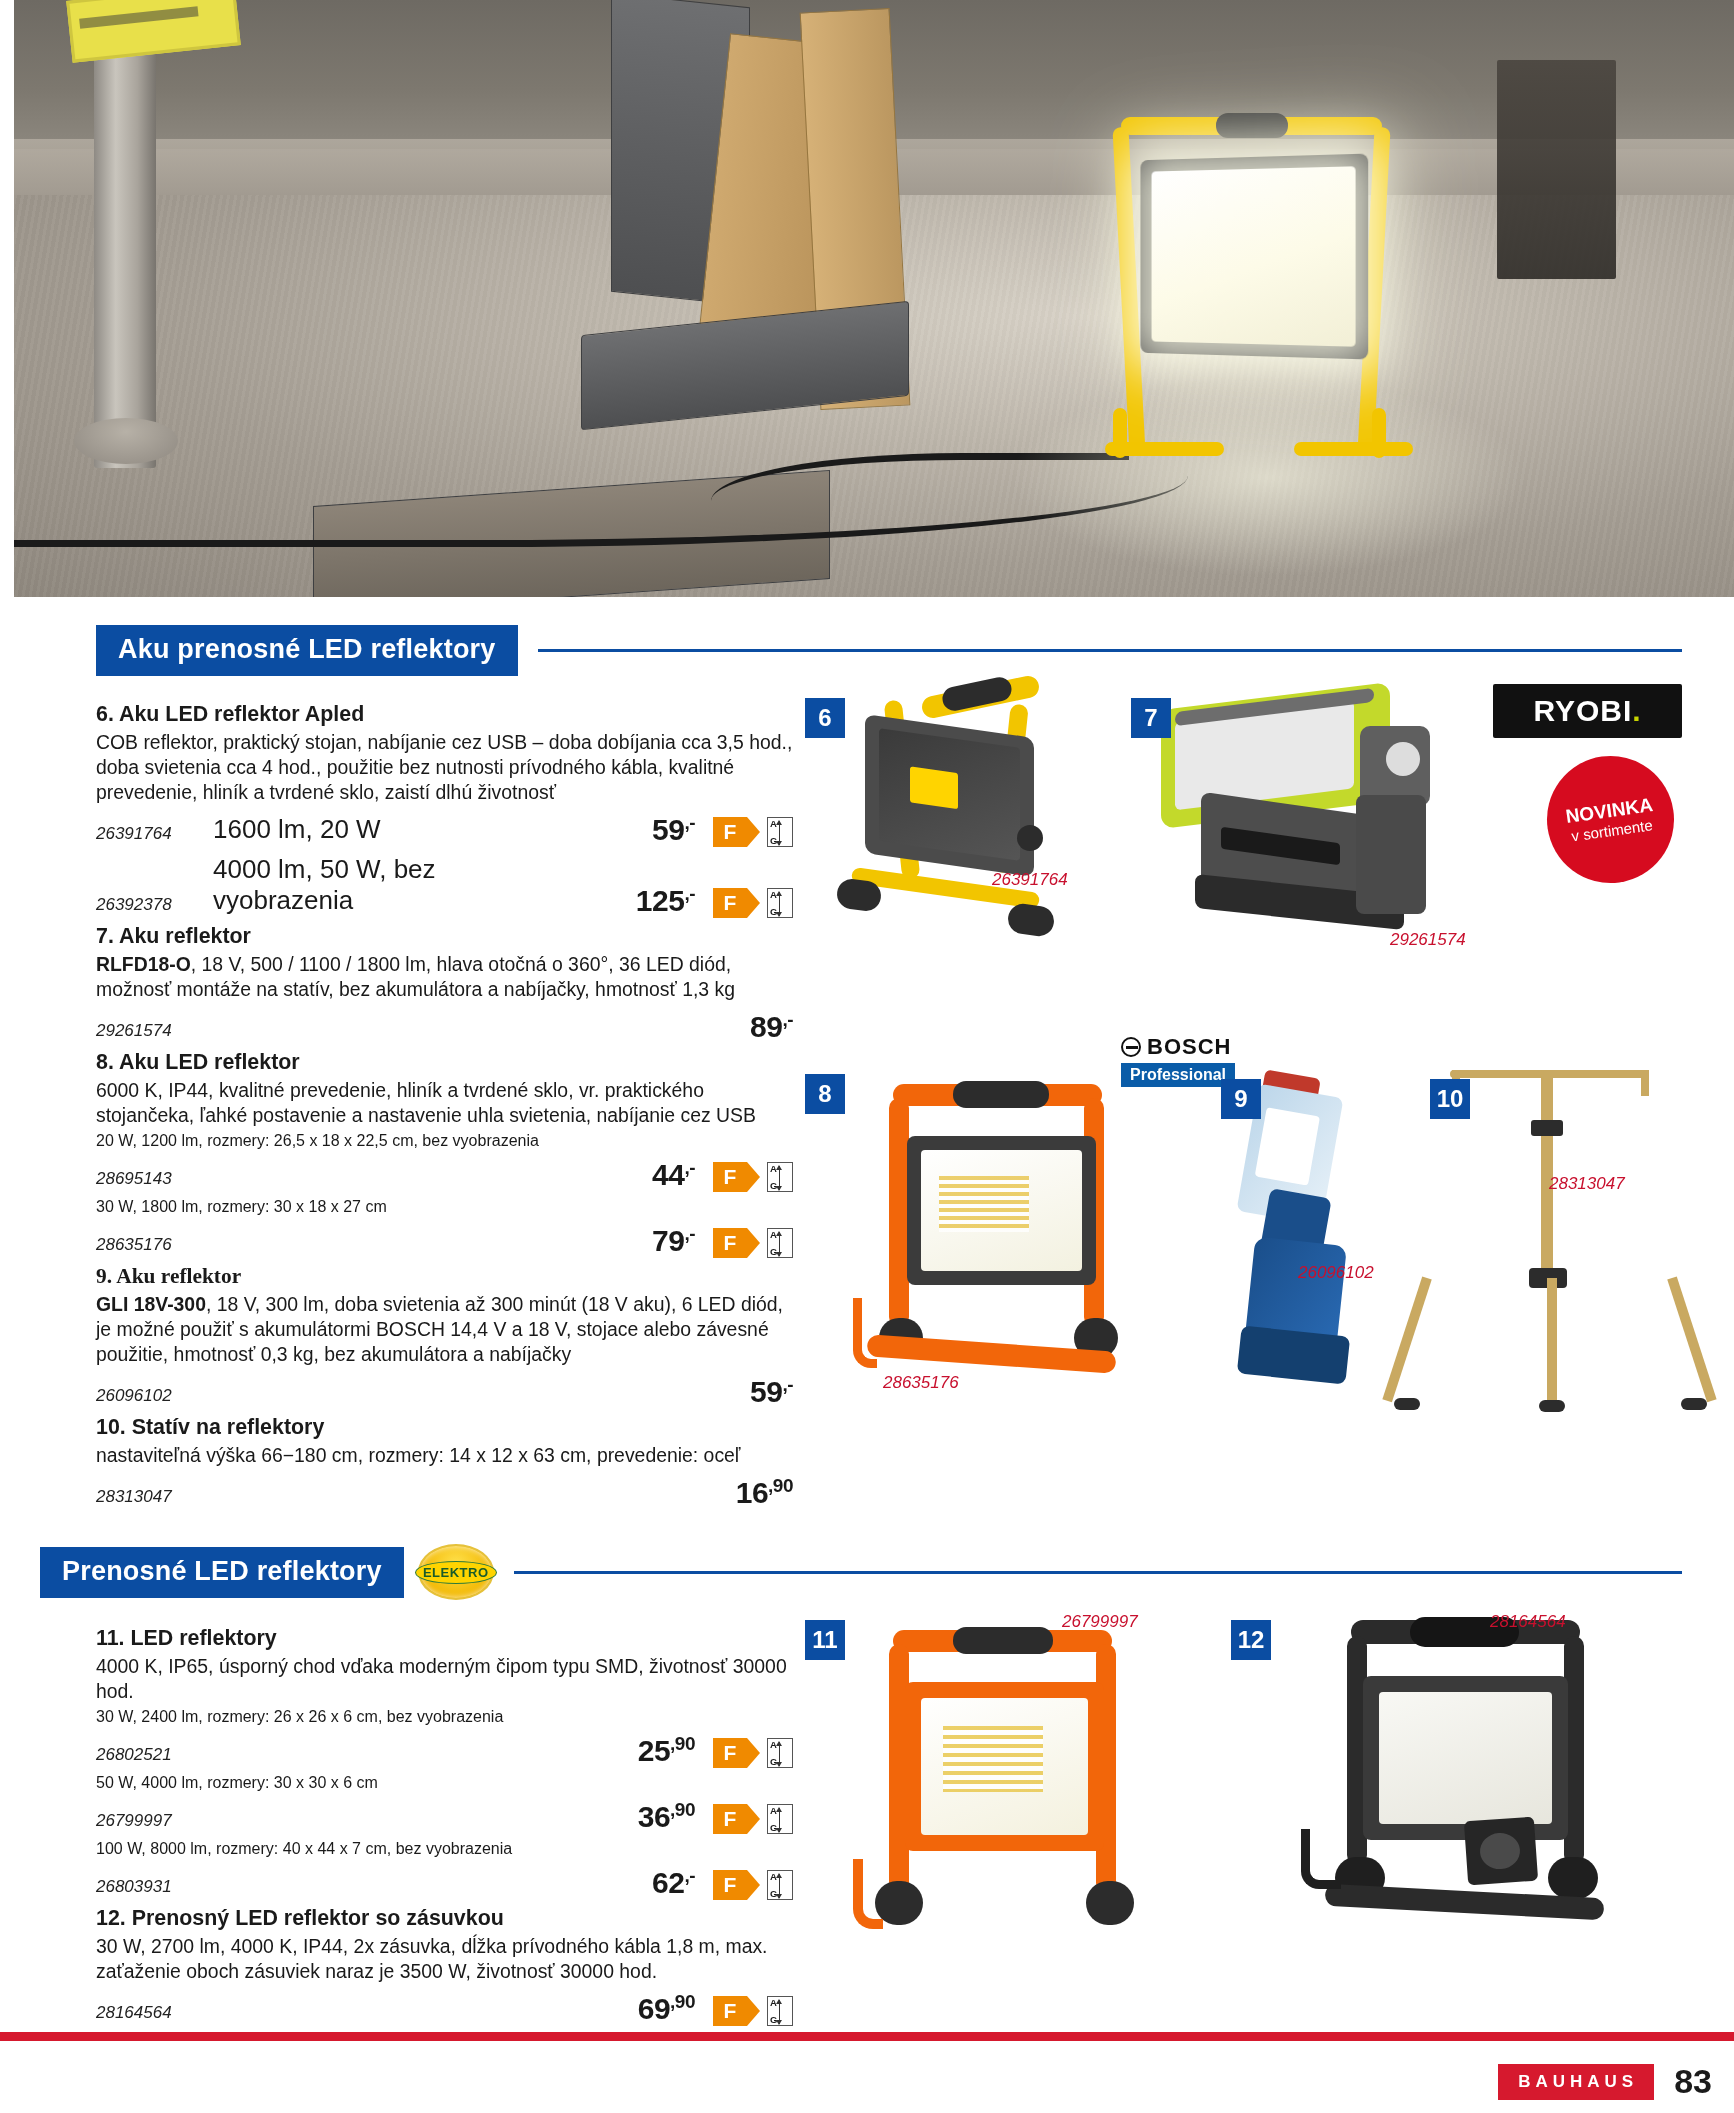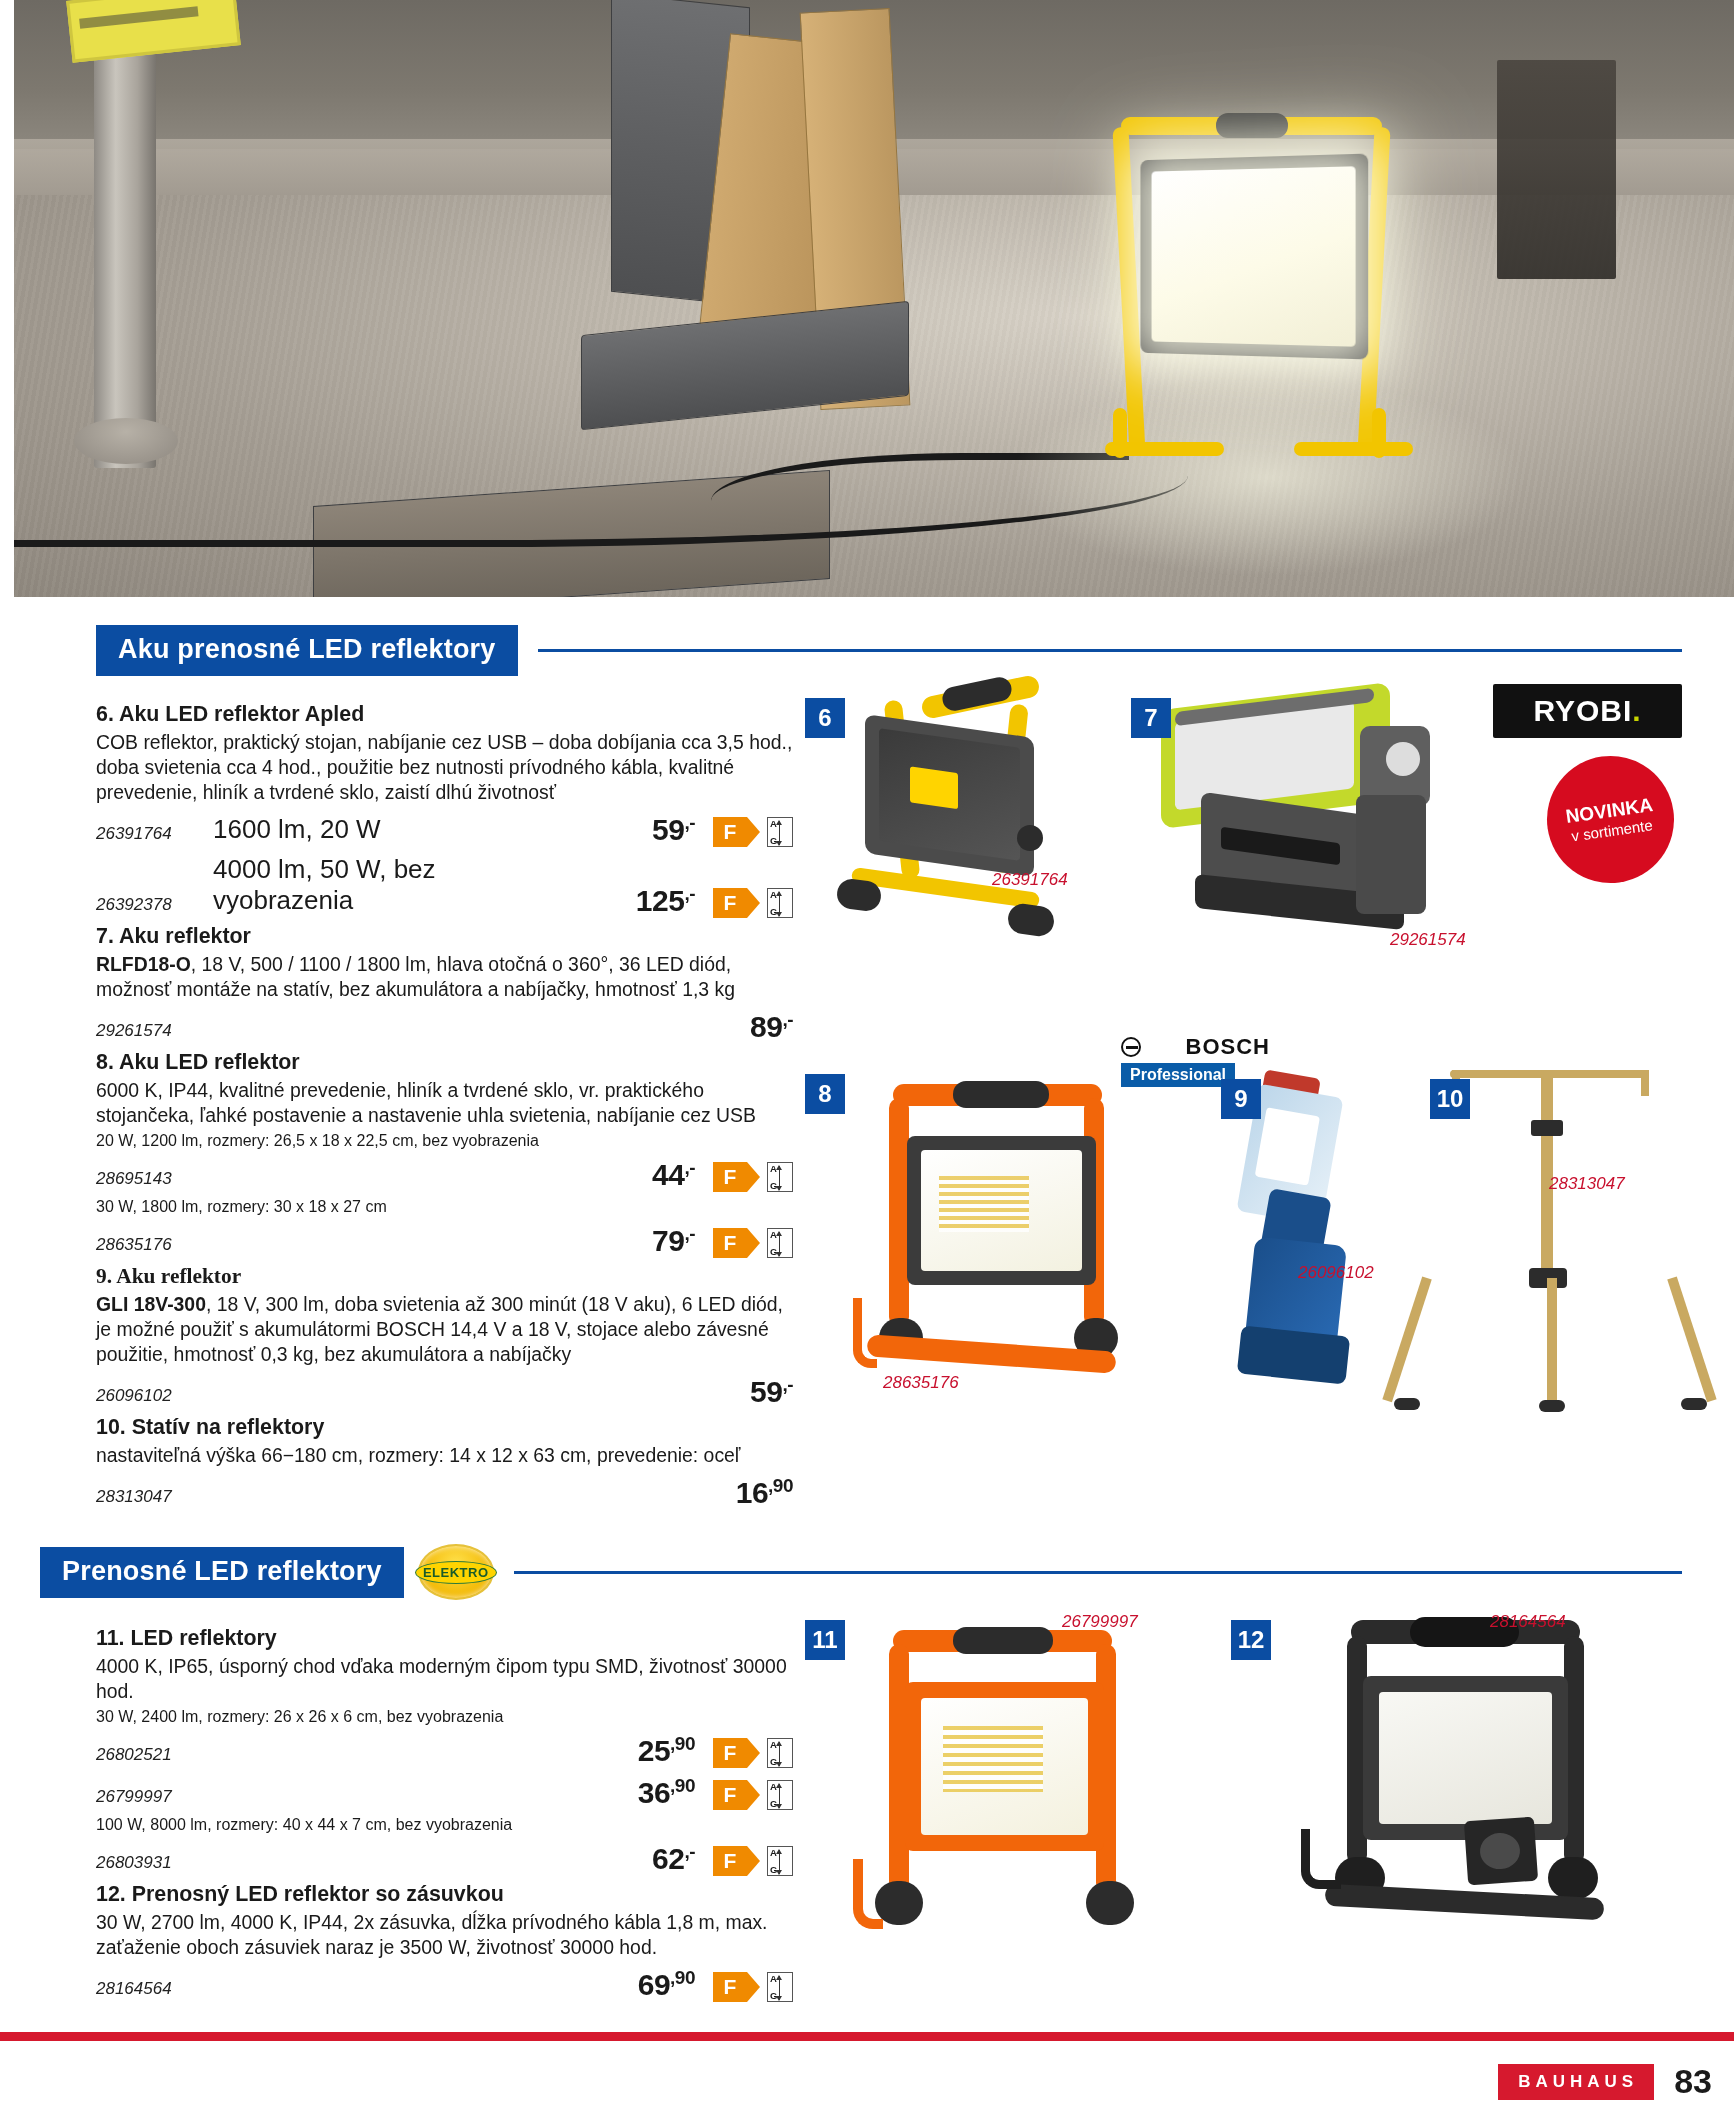--- a/index.html
+++ b/index.html
@@ -251,21 +251,21 @@
     background:#d60b1f; color:#fff; display:flex; flex-direction:column; align-items:center; justify-content:center;
     transform:rotate(-8deg); text-align:center; line-height:1.15;
   }
   .novinka b{ font-size:19px; }
   .novinka span{ font-size:15px; }
 
   .bosch{
     position:absolute; left:0; top:0; width:149px;
   }
   .bosch .b1{
-    font-weight:bold; font-size:22px; letter-spacing:1px; color:#111; display:flex; align-items:center;justify-content:space-between;
+    font-weight:bold; font-size:22px; letter-spacing:1px; color:#111; display:flex; align-items:center;
   }
   .bosch .b1 .ring{
     width:20px;height:20px;border:2px solid #111;border-radius:50%;margin-right:6px; position:relative;
   }
   .bosch .b1 .ring:after{content:"";position:absolute;left:3px;top:7px;width:12px;height:3px;background:#111;}
   .bosch .b2{
     margin-top:3px; background:#0a5ca8; color:#fff; font-size:16px; font-weight:bold;
     padding:3px 9px; display:inline-block;
   }
 
@@ -566,20 +566,21 @@
         <div class="price"><span>25</span><span class="cents">,90</span></div>
         <div class="energy">
           <div class="arrow">F</div>
           <div class="scale">
             <div class="a">A</div>
             <div class="bar"></div>
             <div class="g">G</div>
           </div>
         </div>
       </div>
+      <p class="line-only">50 W, 4000 lm, rozmery: 30 x 30 x 6 cm</p>
 
       <div class="price-row">
         <div class="art-no">26799997</div>
         <div class="variant"></div>
         <div class="price"><span>36</span><span class="cents">,90</span></div>
         <div class="energy">
           <div class="arrow">F</div>
           <div class="scale">
             <div class="a">A</div>
             <div class="bar"></div>

